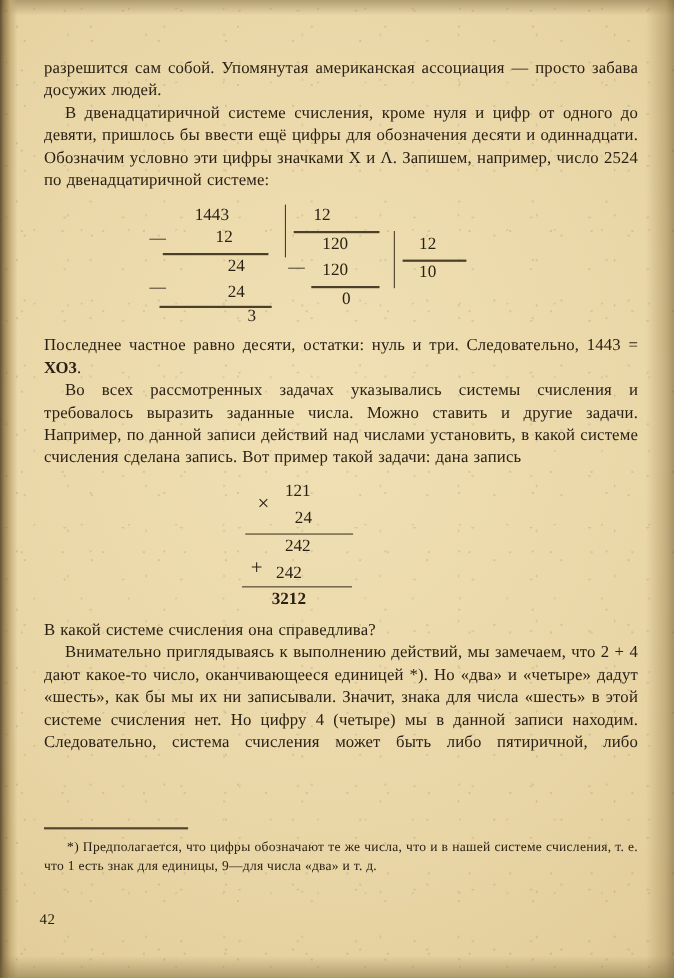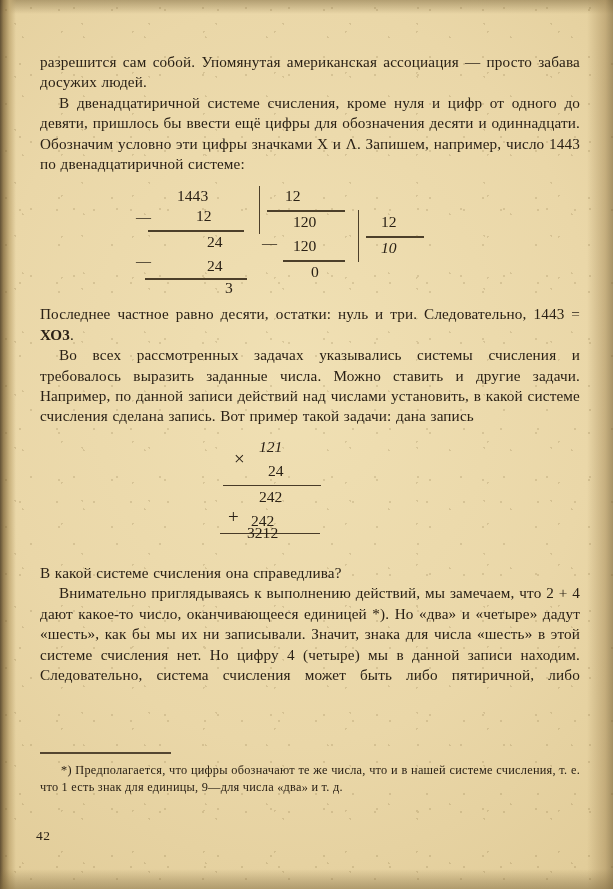--- a/index.html
+++ b/index.html
@@ -163,21 +163,21 @@
 
   <div class="edge-top"></div>
   <div class="edge-left"></div>
   <div class="edge-right"></div>
   <div class="edge-bottom"></div>
 
   <div class="content blur">
 
     <p class="body">разрешится сам собой. Упомянутая американская ассоци­ация — просто забава досужих людей.</p>
 
-    <p class="body indent" style="margin-top:0">В двенадцатиричной системе счисления, кроме нуля и цифр от одного до девяти, пришлось бы ввести ещё цифры для обозначения десяти и одиннадцати. Обозначим ус­ловно эти цифры значками Х и Λ. Запишем, например, число 1443 по двенадцатиричной системе:</p>
+    <p class="body indent" style="margin-top:0">В двенадцатиричной системе счисления, кроме нуля и цифр от одного до девяти, пришлось бы ввести ещё цифры для обозначения десяти и одиннадцати. Обозначим ус­ловно эти цифры значками Х и Λ. Запишем, например, число 2524 по двенадцатиричной системе:</p>
 
     <div class="division calc">
 
       <span class="n" style="left:137px; top:2px;">1443</span>
       <span class="op" style="left:96px; top:24px;">—</span>
       <span class="n" style="left:156px; top:22px;">12</span>
       <div class="rule" style="left:108px; top:44px; width:96px;"></div>
       <span class="n" style="left:167px; top:48px;">24</span>
       <span class="op" style="left:96px; top:68px;">—</span>
       <span class="n" style="left:167px; top:72px;">24</span>
@@ -191,37 +191,37 @@
       <span class="n" style="left:253px; top:28px;">120</span>
       <span class="op" style="left:222px; top:50px;">—</span>
       <span class="n" style="left:253px; top:52px;">120</span>
       <div class="rule" style="left:243px; top:74px; width:62px;"></div>
       <span class="n" style="left:271px; top:78px;">0</span>
 
       <div class="vrule" style="left:318px; top:24px; height:52px;"></div>
 
       <span class="n" style="left:341px; top:28px;">12</span>
       <div class="rule" style="left:326px; top:50px; width:58px;"></div>
-      <span class="n" style="left:341px; top:54px;font-style:italic;">10</span>
+      <span class="n" style="left:341px; top:54px;">10</span>
     </div>
 
     <p class="body" style="margin-top:12px"><span>Последнее частное равно десяти, остатки: нуль и три. Следовательно, 1443 = </span><b class="sym">ХО3</b><span>.</span></p>
 
     <p class="body indent" style="margin-top:0">Во всех рассмотренных задачах указывались системы счисления и требовалось выразить заданные числа. Можно ставить и другие задачи. Например, по данной записи действий над числами установить, в какой си­стеме счисления сделана запись. Вот пример такой задачи: дана запись</p>
 
     <div class="multiplication calc">
       <span class="mtimes" style="left:194px; top:12px;">×</span>
-      <span style="left:219px; top:2px;font-style:italic;">121</span>
+      <span style="left:219px; top:2px;">121</span>
       <span style="left:228px; top:26px;">24</span>
       <div class="rule" style="left:183px; top:48px; width:98px;"></div>
       <span style="left:219px; top:52px;">242</span>
       <span class="mplus" style="left:188px; top:70px;">+</span>
       <span style="left:211px; top:76px;">242</span>
       <div class="rule" style="left:180px; top:96px; width:100px;"></div>
-      <span style="left:207px; top:88px;">3212</span>
+      <span style="left:207px; top:100px;font-weight:bold;">3212</span>
     </div>
 
     <p class="body" style="margin-top:18px">В какой системе счисления она справедлива?</p>
 
     <p class="body indent tight-last" style="margin-top:0">Внимательно приглядываясь к выполнению действий, мы замечаем, что 2 + 4 дают какое-то число, оканчиваю­щееся единицей *). Но «два» и «четыре» дадут «шесть», как бы мы их ни записывали. Значит, знака для числа «шесть» в этой системе счисления нет. Но цифру 4 (че­тыре) мы в данной записи находим. Следовательно, си­стема счисления может быть либо пятиричной, либо</p>
 
   </div>
 
   <div class="footnote-rule"></div>
 

